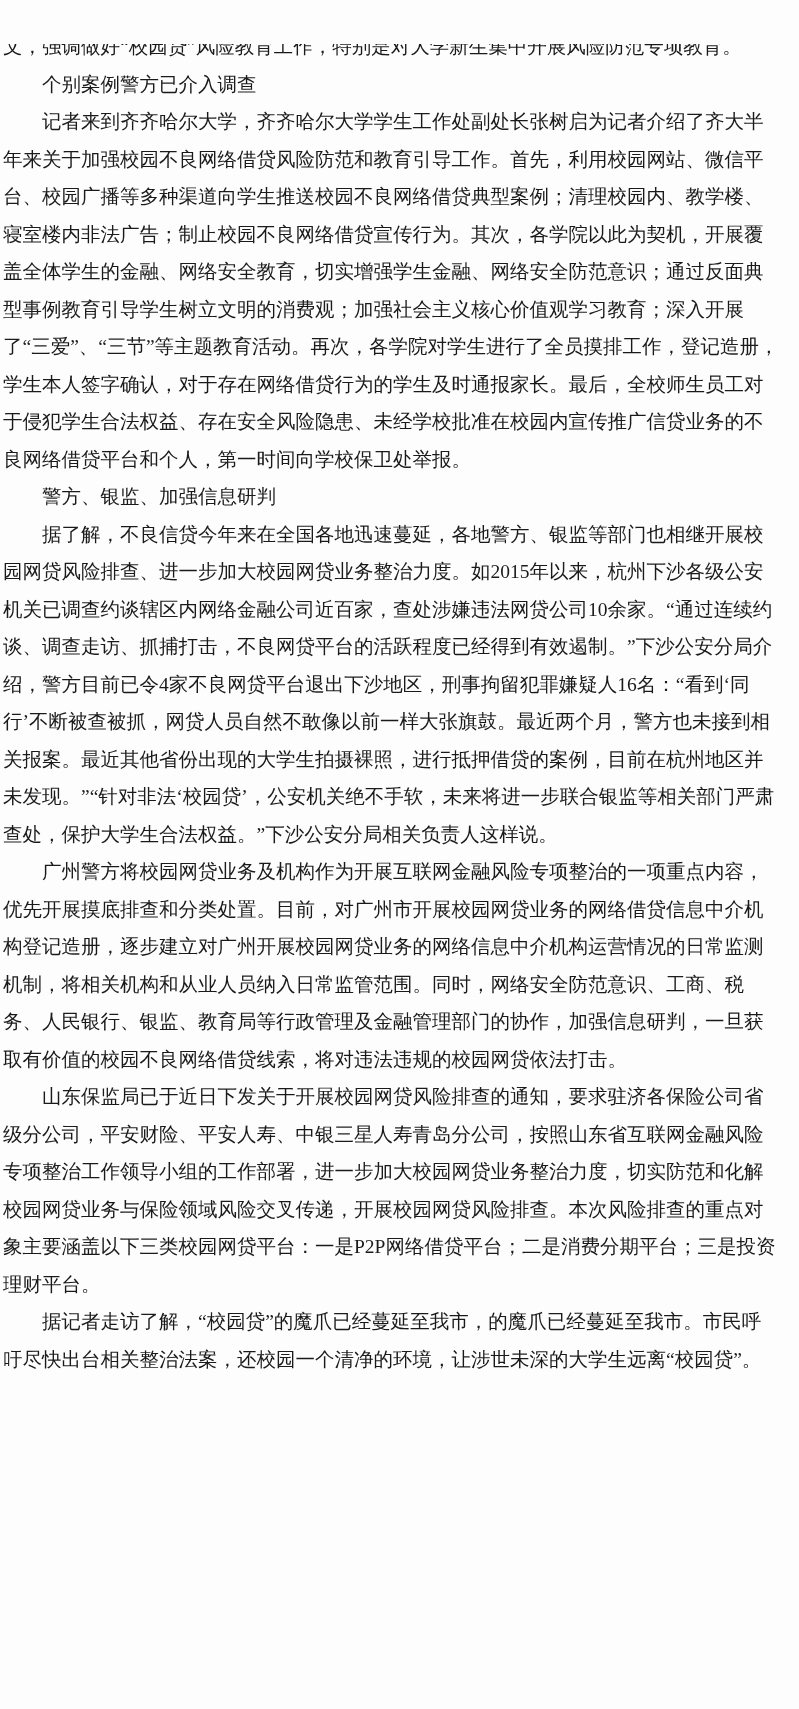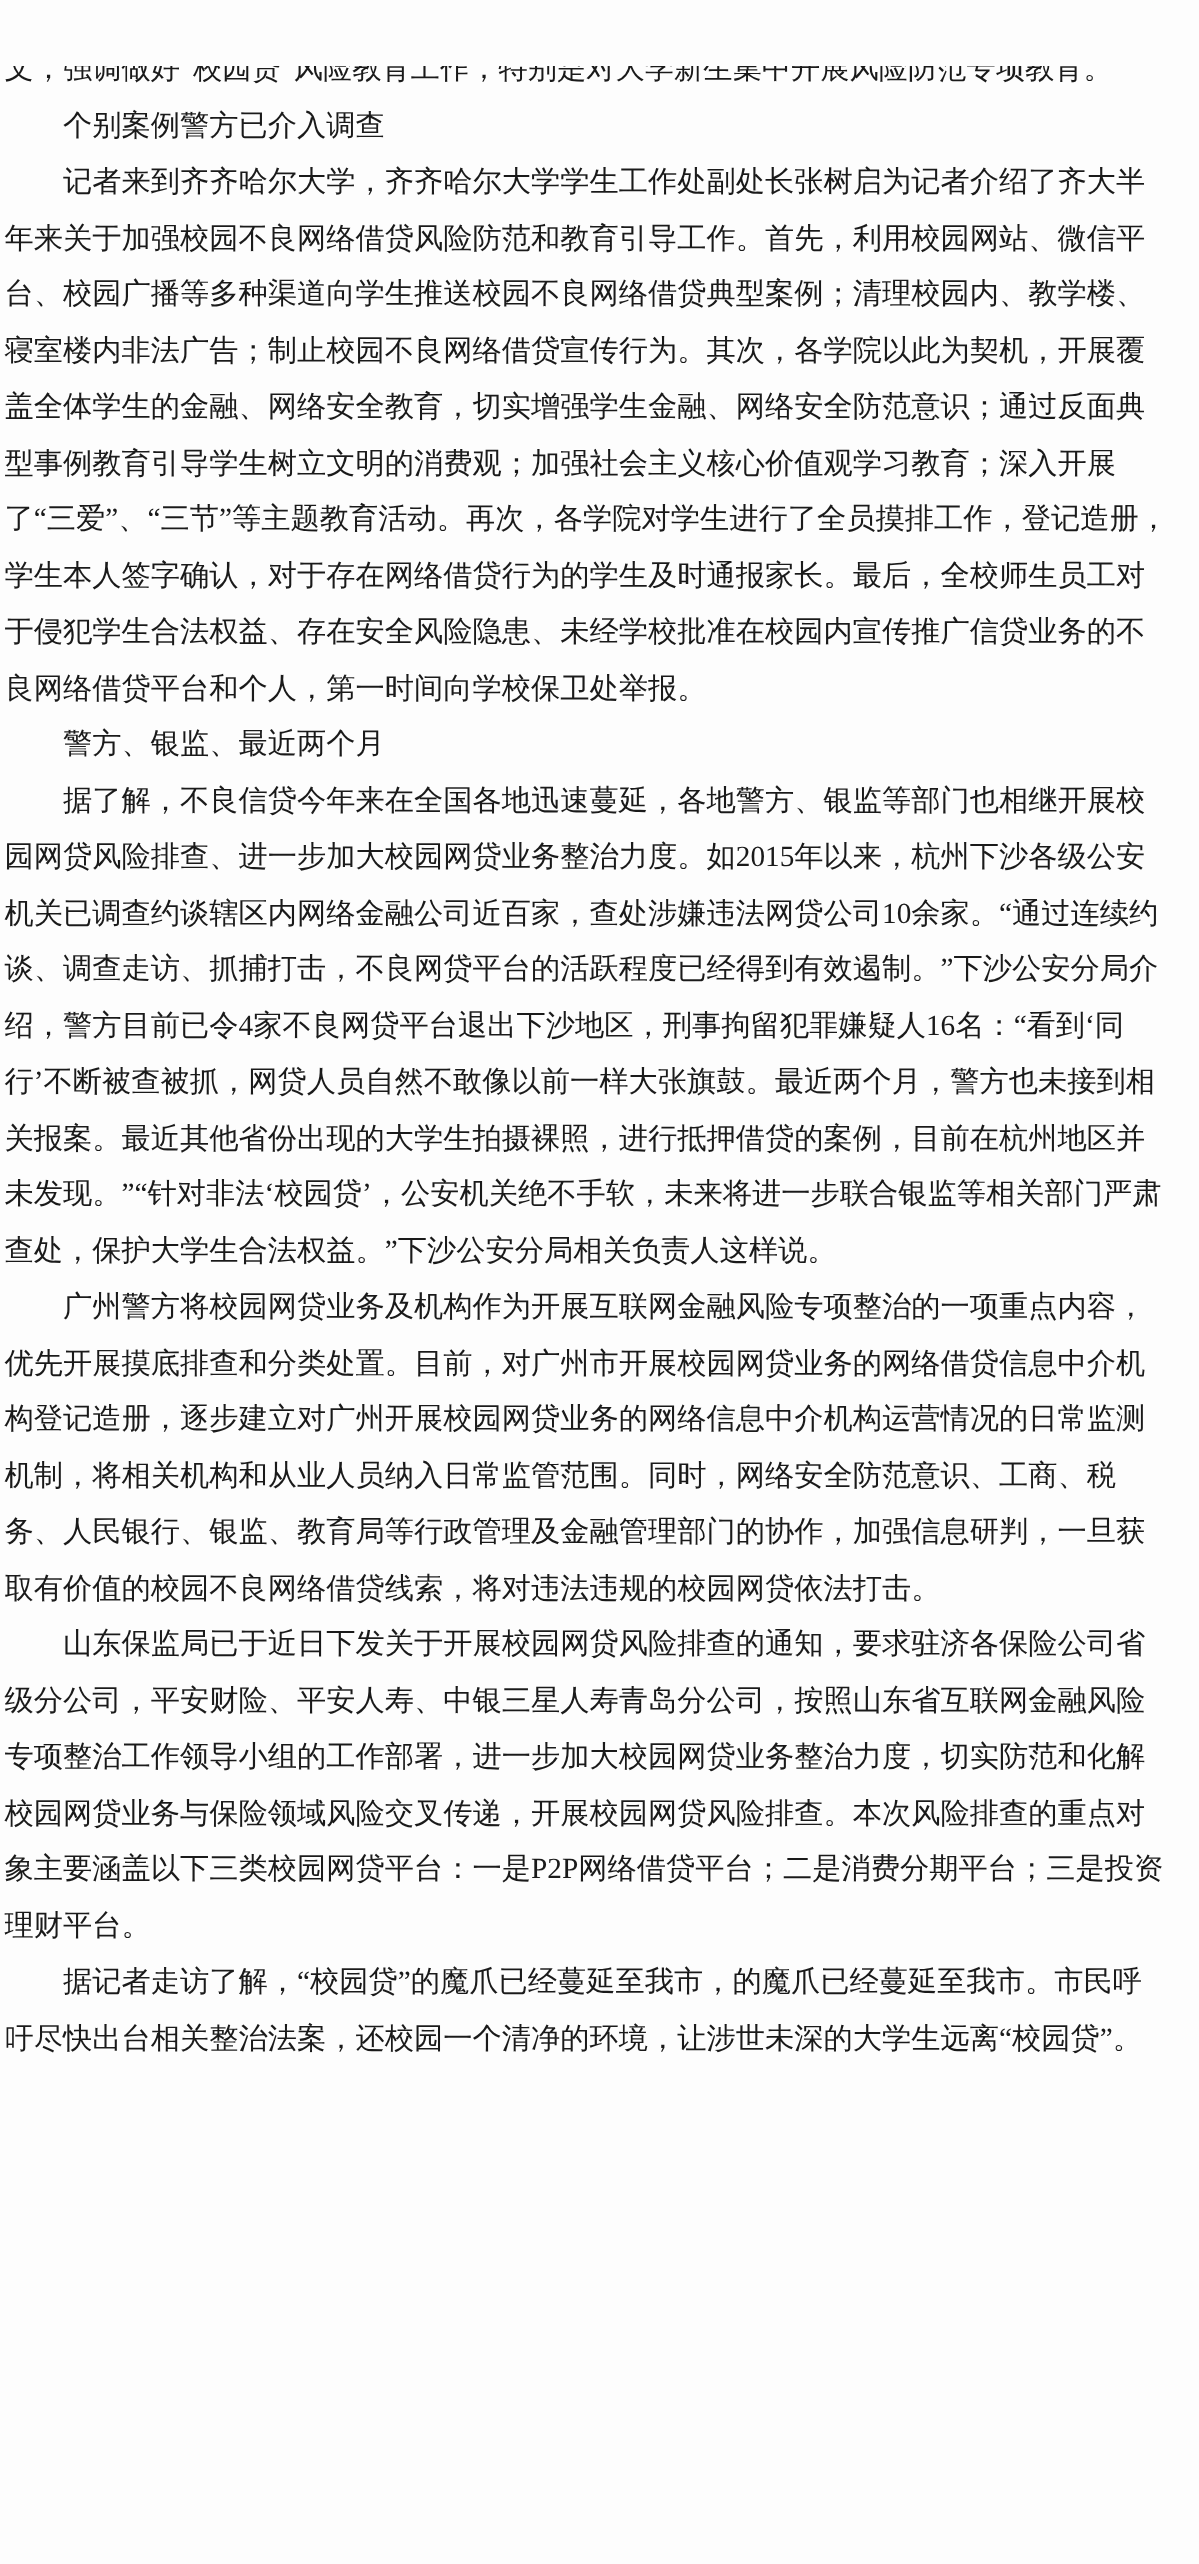--- a/index.html
+++ b/index.html
@@ -49,21 +49,21 @@
 </style>
 </head>
 <body>
 
 <div class="page">
 
   <div class="article">
     <p class="no-indent">文，强调做好“校园贷”风险教育工作，特别是对大学新生集中开展风险防范专项教育。</p>
     <p>个别案例警方已介入调查</p>
     <p>记者来到齐齐哈尔大学，齐齐哈尔大学学生工作处副处长张树启为记者介绍了齐大半年来关于加强校园不良网络借贷风险防范和教育引导工作。首先，利用校园网站、微信平台、校园广播等多种渠道向学生推送校园不良网络借贷典型案例；清理校园内、教学楼、寝室楼内非法广告；制止校园不良网络借贷宣传行为。其次，各学院以此为契机，开展覆盖全体学生的金融、网络安全教育，切实增强学生金融、网络安全防范意识；通过反面典型事例教育引导学生树立文明的消费观；加强社会主义核心价值观学习教育；深入开展了“三爱”、“三节”等主题教育活动。再次，各学院对学生进行了全员摸排工作，登记造册，学生本人签字确认，对于存在网络借贷行为的学生及时通报家长。最后，全校师生员工对于侵犯学生合法权益、存在安全风险隐患、未经学校批准在校园内宣传推广信贷业务的不良网络借贷平台和个人，第一时间向学校保卫处举报。</p>
-    <p>警方、银监、最近两个月</p>
+    <p>警方、银监、加强信息研判</p>
     <p>据了解，不良信贷今年来在全国各地迅速蔓延，各地警方、银监等部门也相继开展校园网贷风险排查、进一步加大校园网贷业务整治力度。如2015年以来，杭州下沙各级公安机关已调查约谈辖区内网络金融公司近百家，查处涉嫌违法网贷公司10余家。“通过连续约谈、调查走访、抓捕打击，不良网贷平台的活跃程度已经得到有效遏制。”下沙公安分局介绍，警方目前已令4家不良网贷平台退出下沙地区，刑事拘留犯罪嫌疑人16名：“看到‘同行’不断被查被抓，网贷人员自然不敢像以前一样大张旗鼓。最近两个月，警方也未接到相关报案。最近其他省份出现的大学生拍摄裸照，进行抵押借贷的案例，目前在杭州地区并未发现。”“针对非法‘校园贷’，公安机关绝不手软，未来将进一步联合银监等相关部门严肃查处，保护大学生合法权益。”下沙公安分局相关负责人这样说。</p>
     <p>广州警方将校园网贷业务及机构作为开展互联网金融风险专项整治的一项重点内容，优先开展摸底排查和分类处置。目前，对广州市开展校园网贷业务的网络借贷信息中介机构登记造册，逐步建立对广州开展校园网贷业务的网络信息中介机构运营情况的日常监测机制，将相关机构和从业人员纳入日常监管范围。同时，网络安全防范意识、工商、税务、人民银行、银监、教育局等行政管理及金融管理部门的协作，加强信息研判，一旦获取有价值的校园不良网络借贷线索，将对违法违规的校园网贷依法打击。</p>
     <p>山东保监局已于近日下发关于开展校园网贷风险排查的通知，要求驻济各保险公司省级分公司，平安财险、平安人寿、中银三星人寿青岛分公司，按照山东省互联网金融风险专项整治工作领导小组的工作部署，进一步加大校园网贷业务整治力度，切实防范和化解校园网贷业务与保险领域风险交叉传递，开展校园网贷风险排查。本次风险排查的重点对象主要涵盖以下三类校园网贷平台：一是P2P网络借贷平台；二是消费分期平台；三是投资理财平台。</p>
     <p>据记者走访了解，“校园贷”的魔爪已经蔓延至我市，的魔爪已经蔓延至我市。市民呼吁尽快出台相关整治法案，还校园一个清净的环境，让涉世未深的大学生远离“校园贷”。</p>
   </div>
 
   <div class="footer">
     <span class="source">来源：东北网-鹤城晚报</span>
     <span class="editor">编辑：陈莉</span>
   </div>

